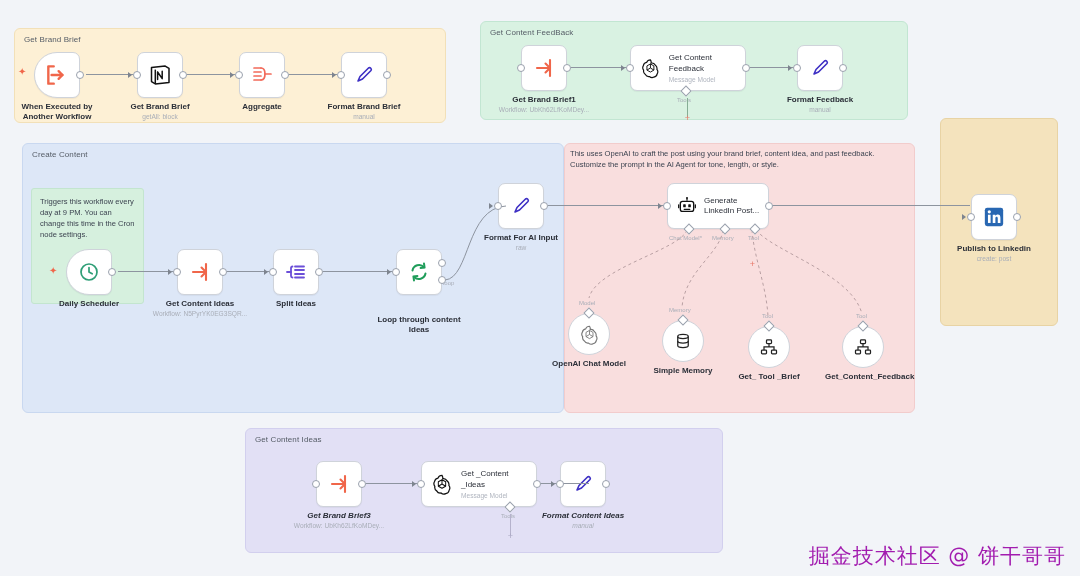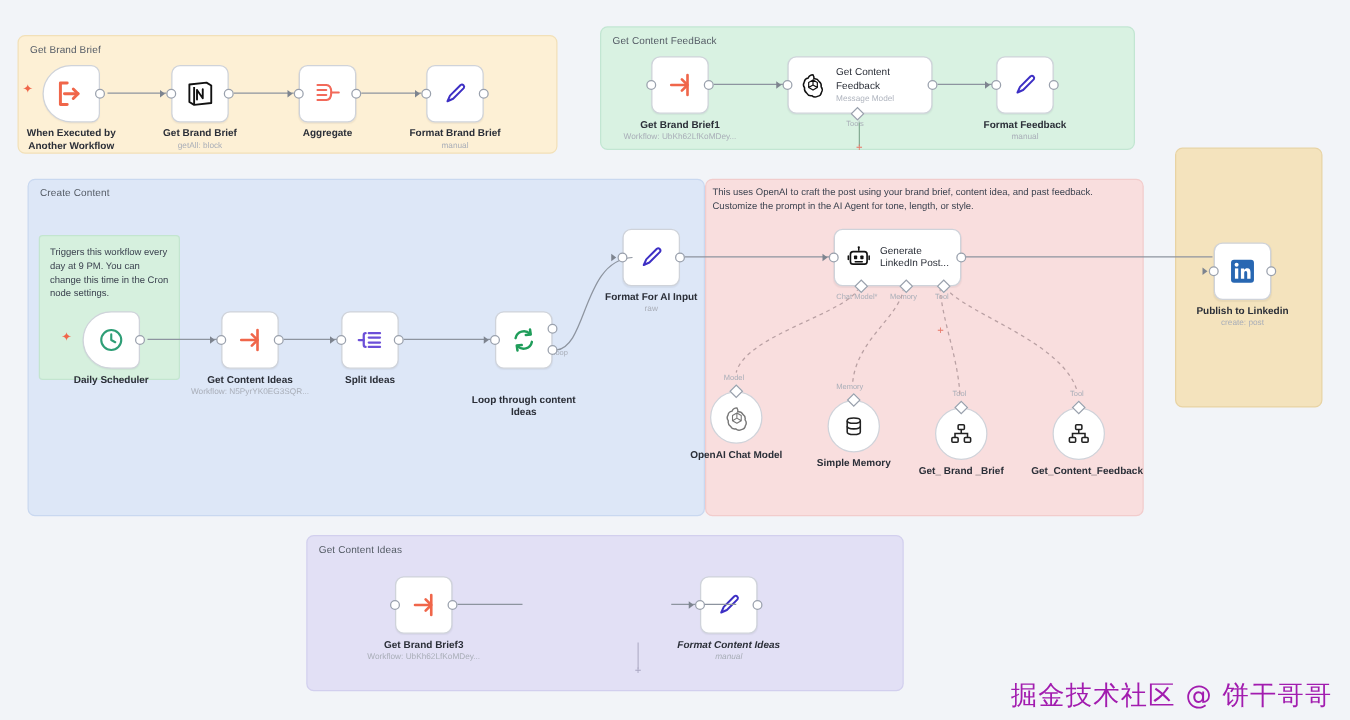--- a/index.html
+++ b/index.html
@@ -375,21 +375,21 @@
     <div class="node-circle">
       <svg class="ic" width="20" height="20" viewBox="0 0 24 24">
         <rect x="9" y="3.4" width="6" height="4.6" rx="1" fill="none" stroke="#222" stroke-width="1.5"></rect>
         <rect x="3" y="15.6" width="6" height="4.6" rx="1" fill="none" stroke="#222" stroke-width="1.5"></rect>
         <rect x="15" y="15.6" width="6" height="4.6" rx="1" fill="none" stroke="#222" stroke-width="1.5"></rect>
         <path d="M12 8 V11.8 M6 15.6 V11.8 H18 V15.6" fill="none" stroke="#222" stroke-width="1.5"></path>
       </svg>
       <div class="diamond" style="left:17px;top:-4px;"></div>
     </div>
     <div class="port-tag" style="left:14px;top:-13px;">Tool</div>
-    <div class="node-label" style="top:46px;">Get_ Brand _Brief</div>
+    <div class="node-label" style="top:46px;">Get_ Tool _Brief</div>
   </div>
 
   <div class="node" style="left:842px;top:326px;">
     <div class="node-circle">
       <svg class="ic" width="20" height="20" viewBox="0 0 24 24">
         <rect x="9" y="3.4" width="6" height="4.6" rx="1" fill="none" stroke="#222" stroke-width="1.5"></rect>
         <rect x="3" y="15.6" width="6" height="4.6" rx="1" fill="none" stroke="#222" stroke-width="1.5"></rect>
         <rect x="15" y="15.6" width="6" height="4.6" rx="1" fill="none" stroke="#222" stroke-width="1.5"></rect>
         <path d="M12 8 V11.8 M6 15.6 V11.8 H18 V15.6" fill="none" stroke="#222" stroke-width="1.5"></path>
       </svg>
@@ -426,25 +426,42 @@
 
   <div class="node" style="left:316px;top:461px;">
     <div class="node-box">
       <svg class="ic" width="24" height="24" viewBox="0 0 24 24">
         <path d="M18 4 V20 M5 12 H18" stroke="#f0664a" stroke-width="2.1" stroke-linecap="round"></path>
         <path d="M13.5 7.5 L18 12 L13.5 16.5" fill="none" stroke="#f0664a" stroke-width="2.1" stroke-linecap="round" stroke-linejoin="round"></path>
       </svg>
       <div class="port l"></div>
       <div class="port r"></div>
     </div>
-    <div class="node-label" style="top:50px;">Get Brand Brief3</div>
+    <div class="node-label" style="top:50px;font-style:italic;">Get Brand Brief3</div>
     <div class="node-sub" style="top:61px;">Workflow: UbKh62LfKoMDey...</div>
   </div>
   <div class="wire" style="left:366px;top:483px;width:52px;"></div>
 
+  <div class="node" style="left:421px;top:461px;">
+    <div class="node-wide">
+      <svg class="ic" width="22" height="22" viewBox="0 0 24 24">
+        <path d="M12 2.6c-2 0-3.7 1.2-4.4 3-1.9.3-3.4 1.8-3.7 3.7-1 1.6-.9 3.7.3 5.2-.4 1.9.4 3.9 2 5 .9 1.7 2.8 2.6 4.7 2.3 1.4 1.3 3.5 1.6 5.2.7 1.9-.3 3.4-1.8 3.7-3.7 1-1.6.9-3.7-.3-5.2.4-1.9-.4-3.9-2-5-.9-1.7-2.8-2.6-4.7-2.3A4.9 4.9 0 0 0 12 2.6Z" fill="none" stroke="#111" stroke-width="1.35"></path>
+        <path d="M12 7.3 L16 9.6 V14.4 L12 16.7 L8 14.4 V9.6 Z M12 7.3 V12 L16 14.4 M12 12 L8 14.4" fill="none" stroke="#111" stroke-width="1.1" stroke-linejoin="round"></path>
+      </svg>
+      <div>
+        <div class="inner-title" style="width:62px;">Get _Content _Ideas</div>
+        <div class="inner-sub">Message Model</div>
+      </div>
+      <div class="arrow-in"></div>
+      <div class="port l"></div>
+      <div class="port r"></div>
+      <div class="diamond" style="left:85px;bottom:-4px;"></div>
+    </div>
+    <div class="port-tag" style="left:80px;top:52px;">Tools</div>
+  </div>
   <div class="wire-v" style="left:510px;top:514px;height:21px;background:#b5b2cc;"></div>
   <div class="plus" style="left:506px;top:532px;color:#a9a6c2;">+</div>
 
   <div class="wire" style="left:537px;top:483px;width:52px;"></div>
 
   <div class="node" style="left:560px;top:461px;font-style:italic;">
     <div class="node-box">
       <svg class="ic" width="24" height="24" viewBox="0 0 24 24">
         <path d="M6 18 L8 13.5 L16.5 5 A1.8 1.8 0 0 1 19 7.5 L10.5 16 Z" fill="none" stroke="#3d2fc4" stroke-width="1.6" stroke-linejoin="round"></path>
       </svg>

